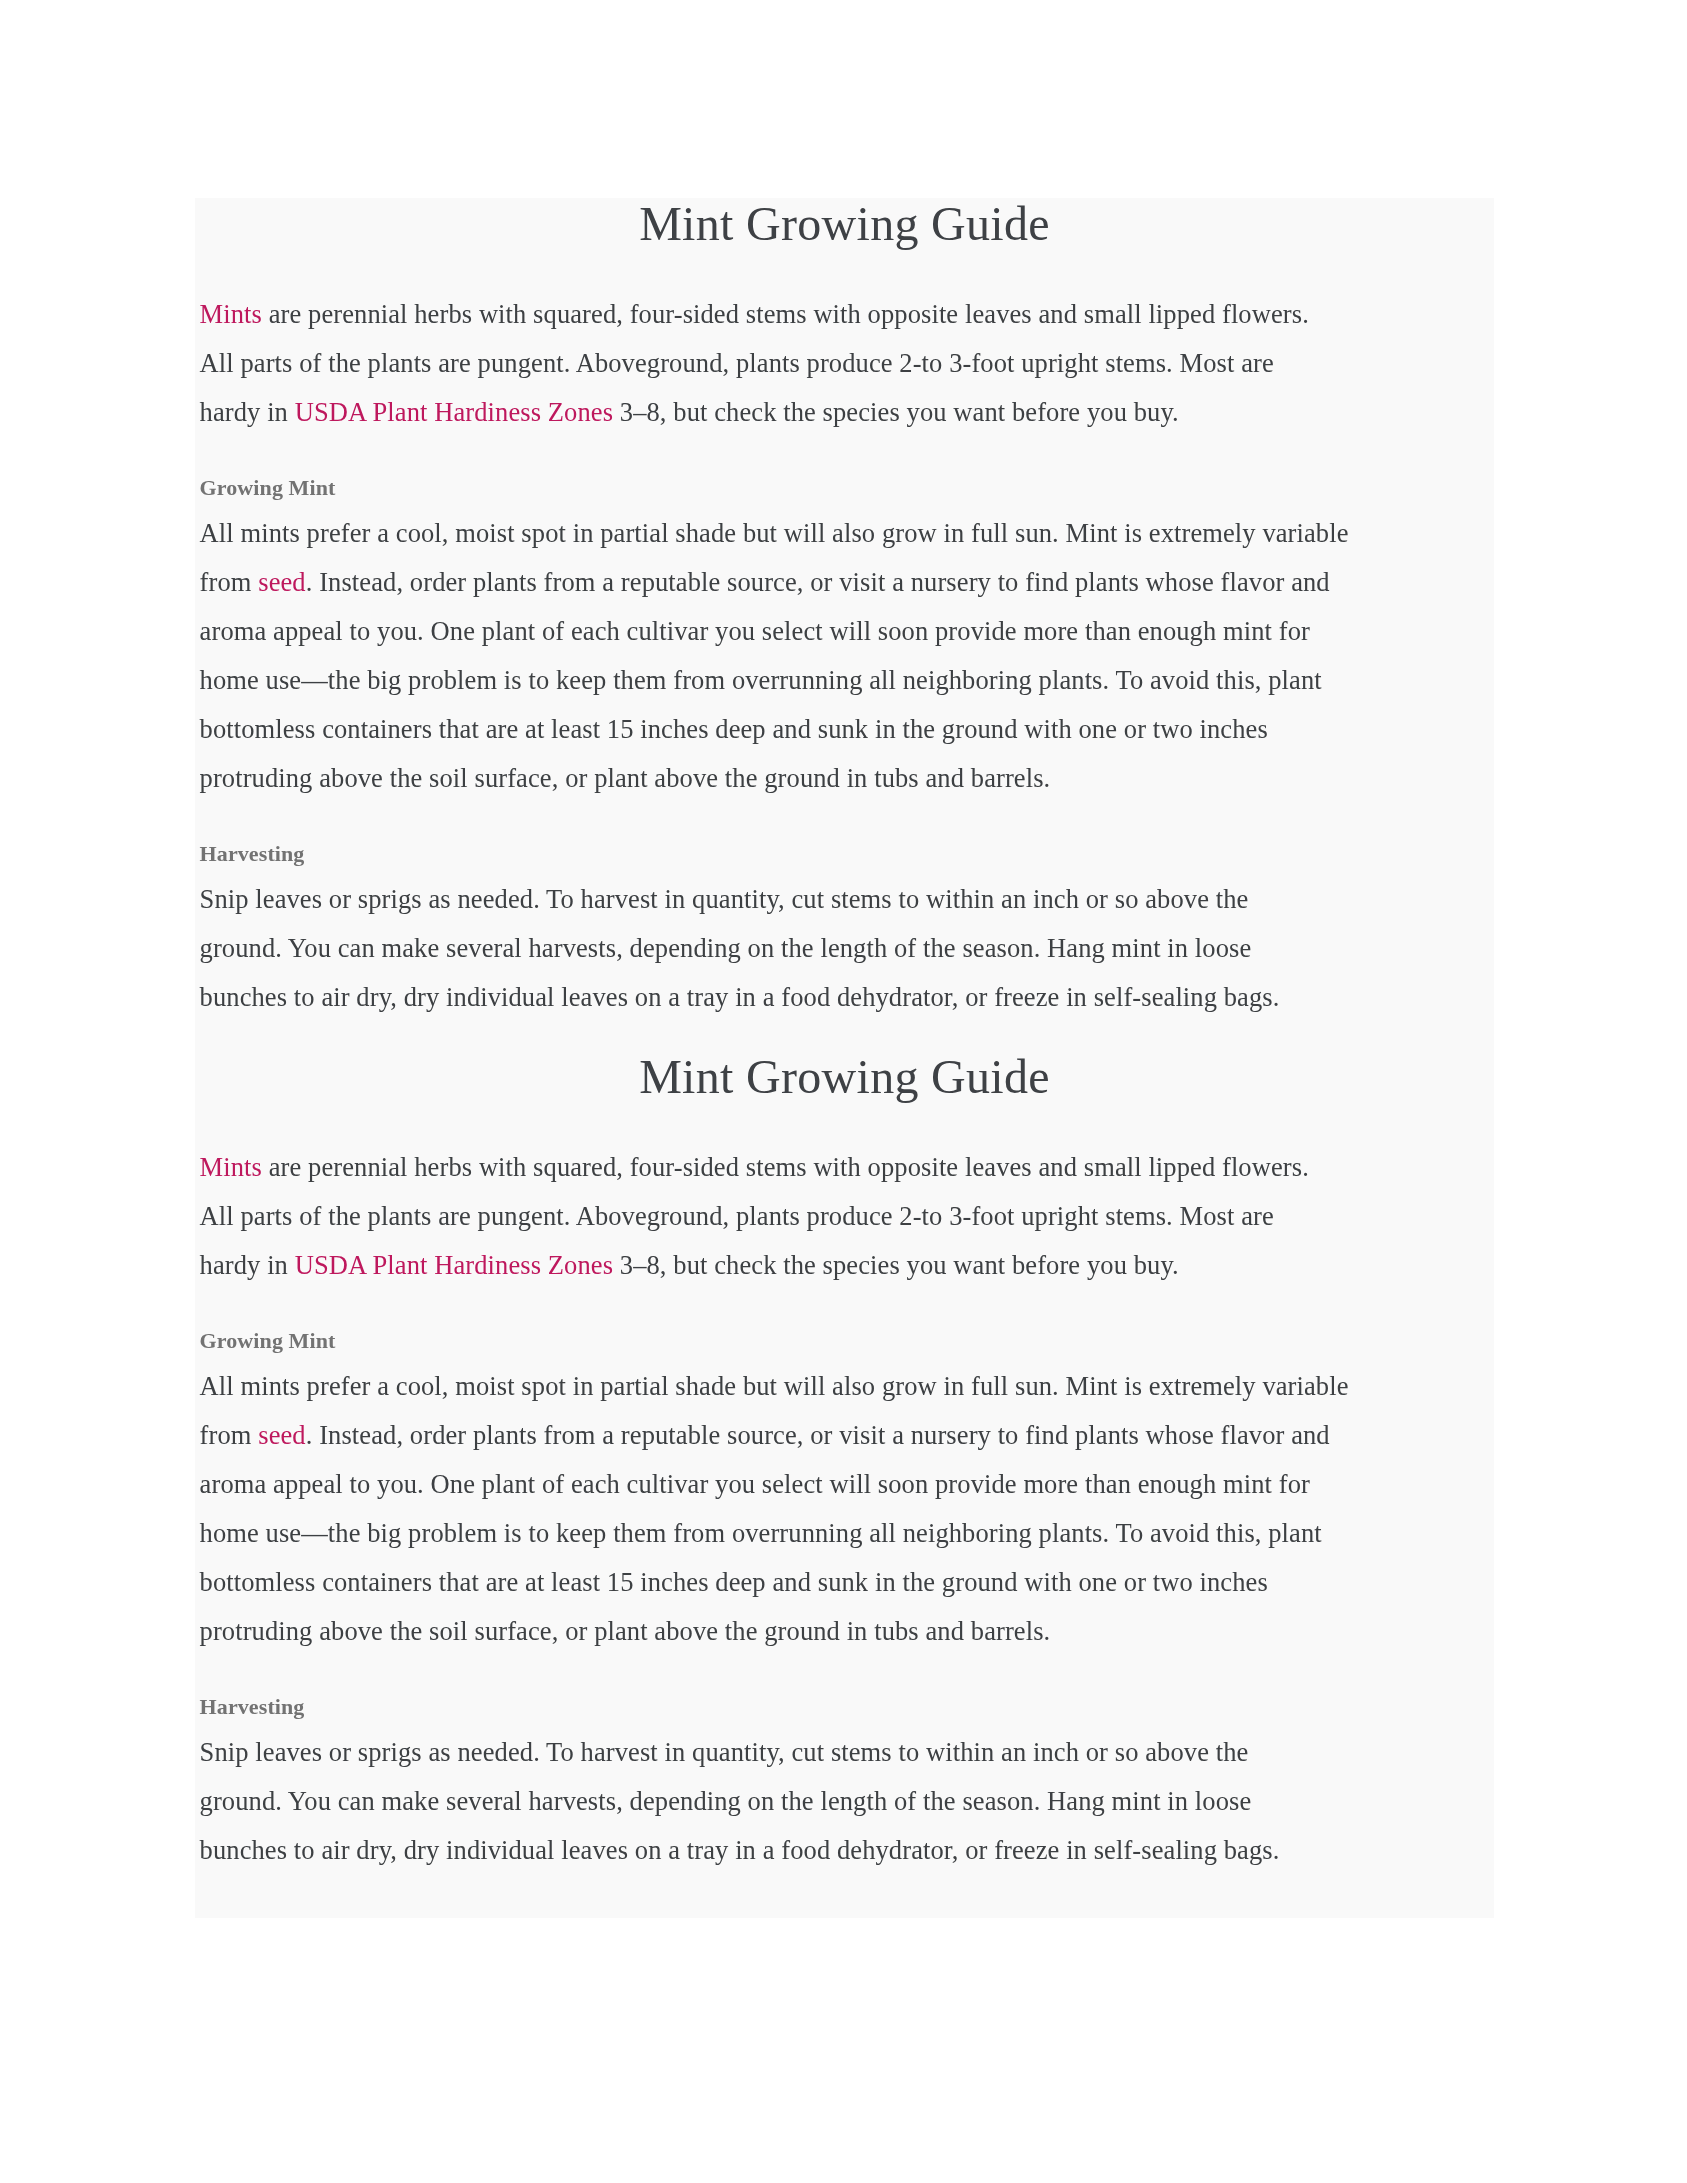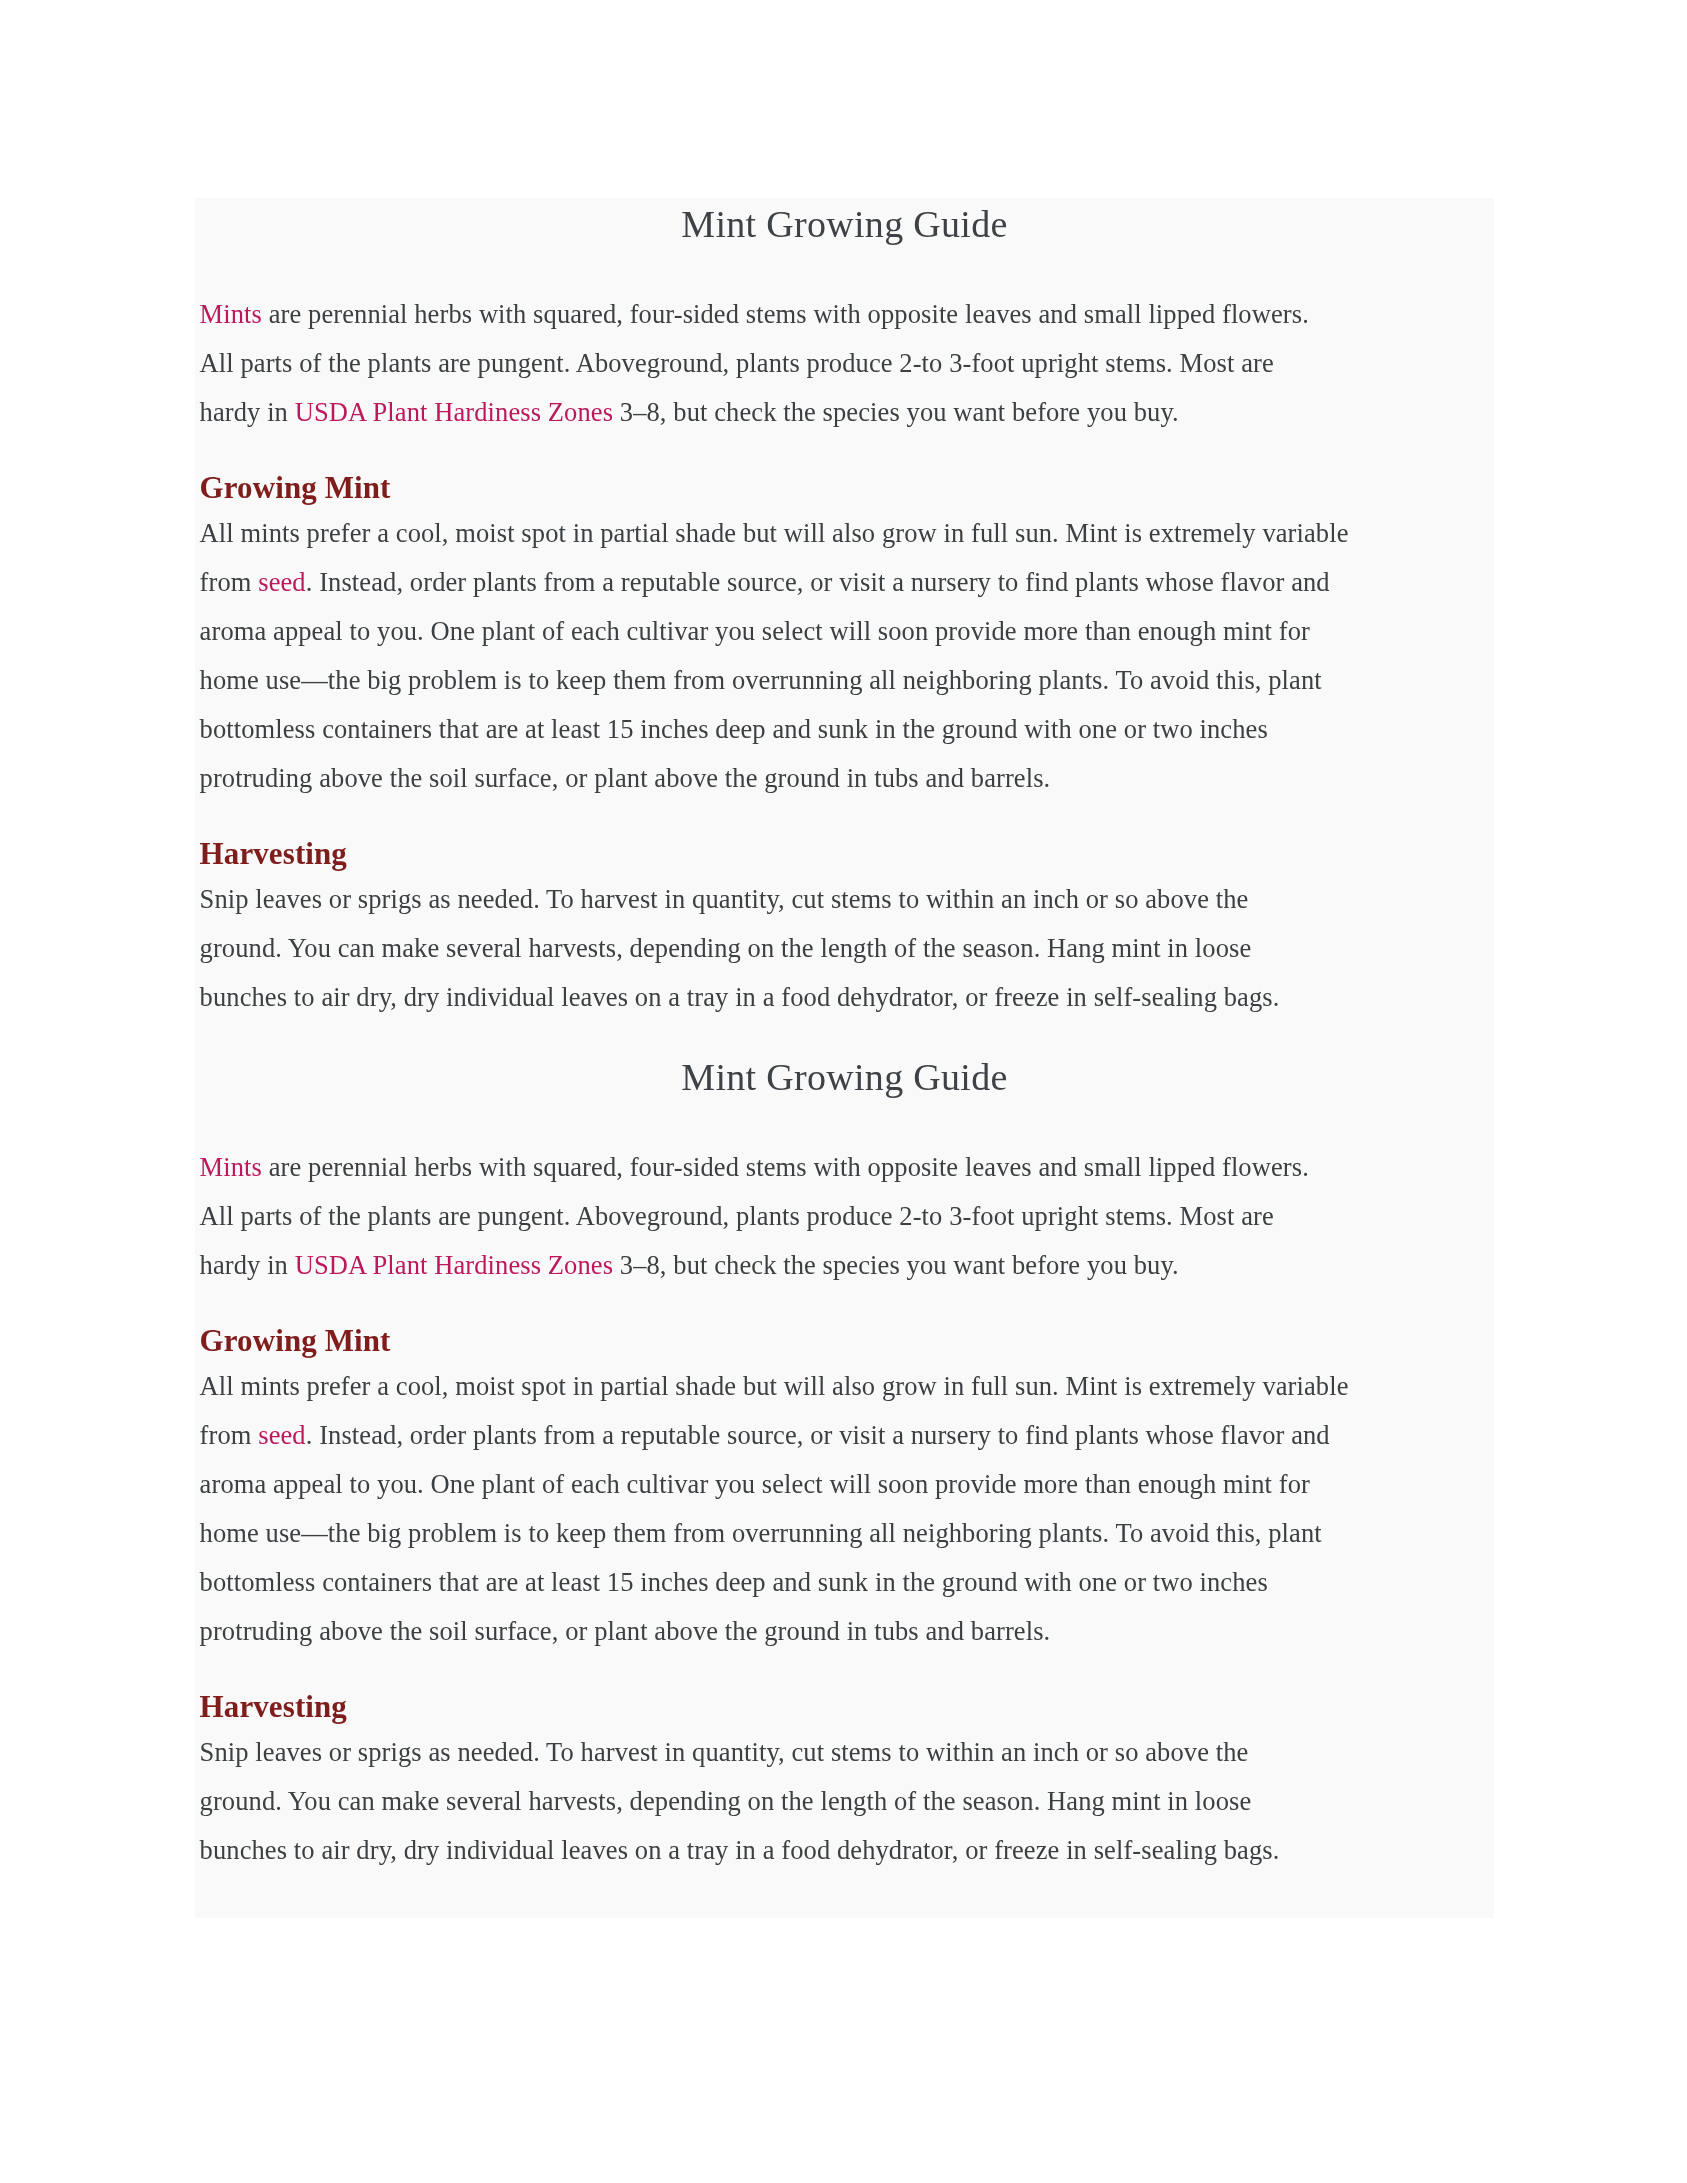--- a/index.html
+++ b/index.html
@@ -20,43 +20,43 @@
     left: 195px;
     top: 198px;
     width: 1299px;
     height: 1720px;
     box-sizing: border-box;
     padding: 1.3px 4.6px 0 4.6px;
     background: #f9f9f9;
     color: #3d4043;
   }
   .title {
-    font-size: 38px;
+    font-size: 48px;
     line-height: 50px;
     font-weight: 400;
     text-align: center;
     margin: 0 0 41px 0;
     color: #3e4145;
     letter-spacing: 0.3px;
   }
   .para {
     margin: 0 0 30px 0;
   }
   .line {
     font-size: 26.5px;
     line-height: 49px;
     letter-spacing: 0.1px;
     white-space: nowrap;
   }
   .heading {
-    font-size: 31px;
+    font-size: 22px;
     line-height: 42px;
     font-weight: 700;
     margin: 10.6px 0 0 0;
-    color: #7f1d1d;
+    color: #737373;
     letter-spacing: 0.1px;
   }
   .link {
     color: #be185d;
     text-decoration: none;
     cursor: pointer;
   }
 </style>
 </head>
 <body>

